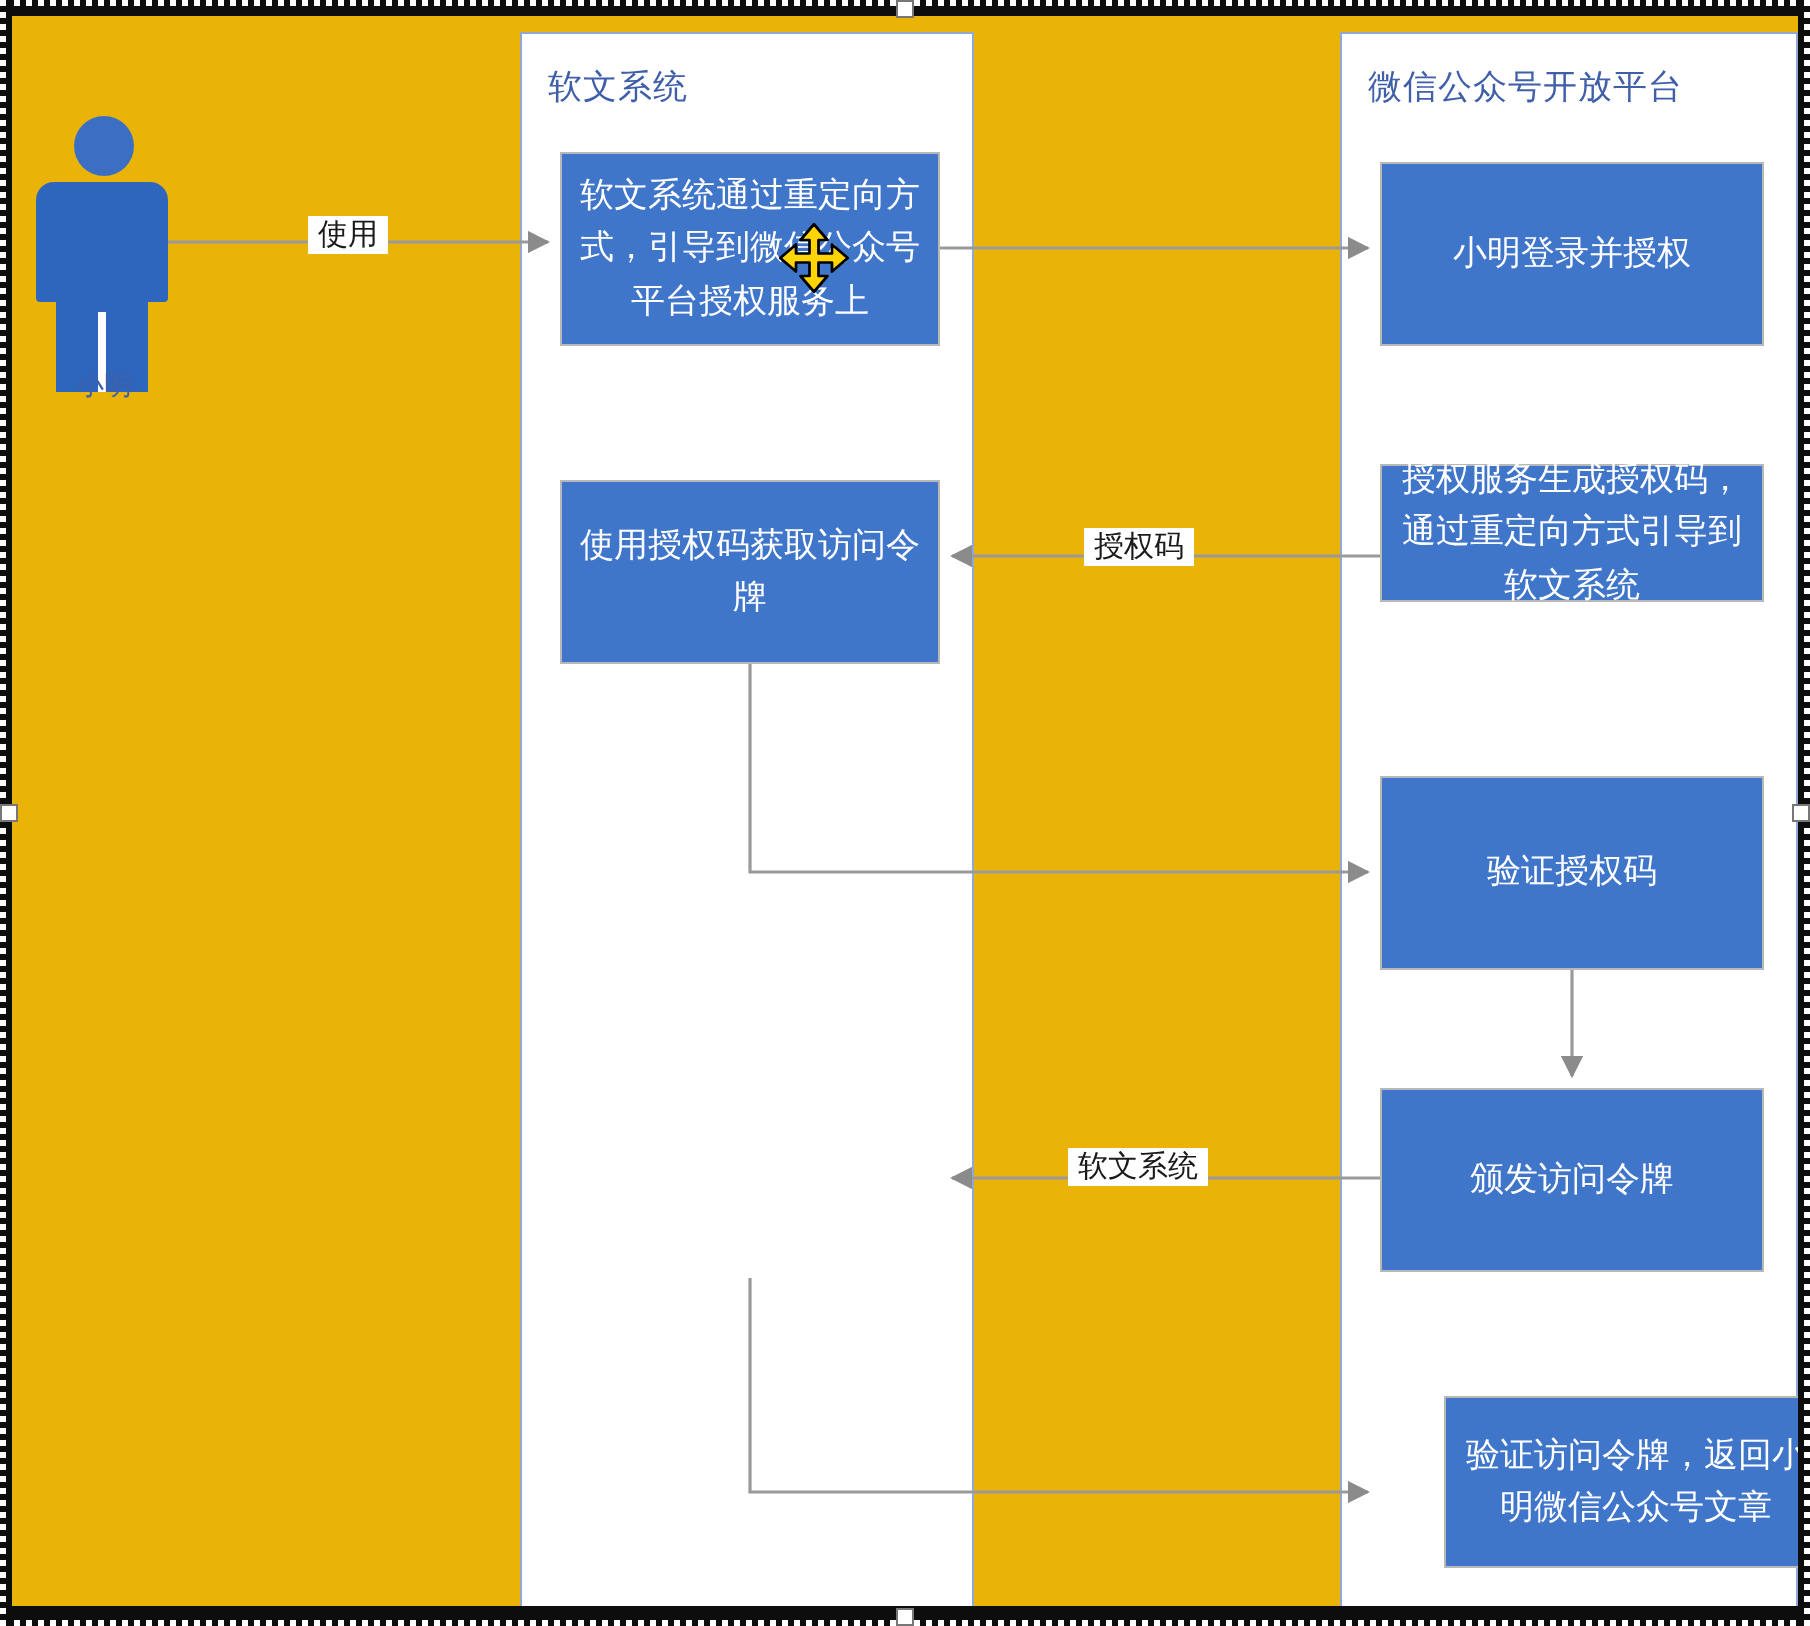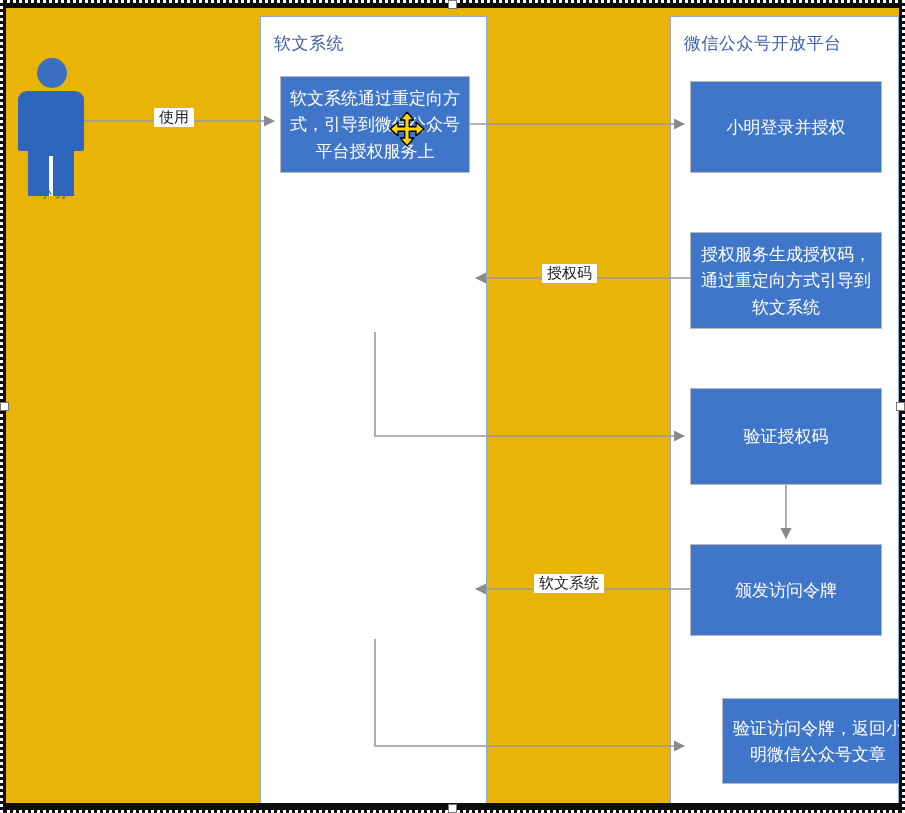--- a/index.html
+++ b/index.html
@@ -82,21 +82,21 @@
     z-index: 10;
   }
   .box span { display: block; width: 100%; }
 
   
   #box-redirect   { left: 274px; top: 68px;  width: 190px; height: 97px;  }
   #box-usecode    { left: 274px; top: 232px; width: 190px; height: 92px;  }
   #box-usetoken   { left: 274px; top: 539px; width: 190px; height: 92px;  }
   
   #box-login      { left: 684px; top: 73px;  width: 192px; height: 92px;  }
-  #box-gencode    { left: 684px; top: 224px; width: 192px; height: 97px;  }
+  #box-gencode    { left: 684px; top: 224px; width: 192px; height: 69px;  }
   #box-verifycode { left: 684px; top: 380px; width: 192px; height: 97px;  }
   #box-issuetoken { left: 684px; top: 536px; width: 192px; height: 92px;  }
   #box-verifytoken{ left: 716px; top: 690px; width: 192px; height: 86px;  }
 
   
   #actor {
     position: absolute;
     left: 12px; top: 50px;
     width: 66px; height: 140px;
   }
@@ -211,20 +211,23 @@
   <div id="actor">
     <div id="actor-head"></div>
     <div id="actor-body"></div>
     <div id="actor-legs"></div>
   </div>
   <div id="actor-label">小明</div>
 
   <div class="box" id="box-redirect">
     <span>软文系统通过重定向方式，引导到微信公众号平台授权服务上</span>
   </div>
+  <div class="box" id="box-usecode">
+    <span>使用授权码获取访问令牌</span>
+  </div>
 
   <div class="box" id="box-login">
     <span>小明登录并授权</span>
   </div>
   <div class="box" id="box-gencode">
     <span>授权服务生成授权码，通过重定向方式引导到软文系统</span>
   </div>
   <div class="box" id="box-issuetoken">
     <span>颁发访问令牌</span>
   </div>

